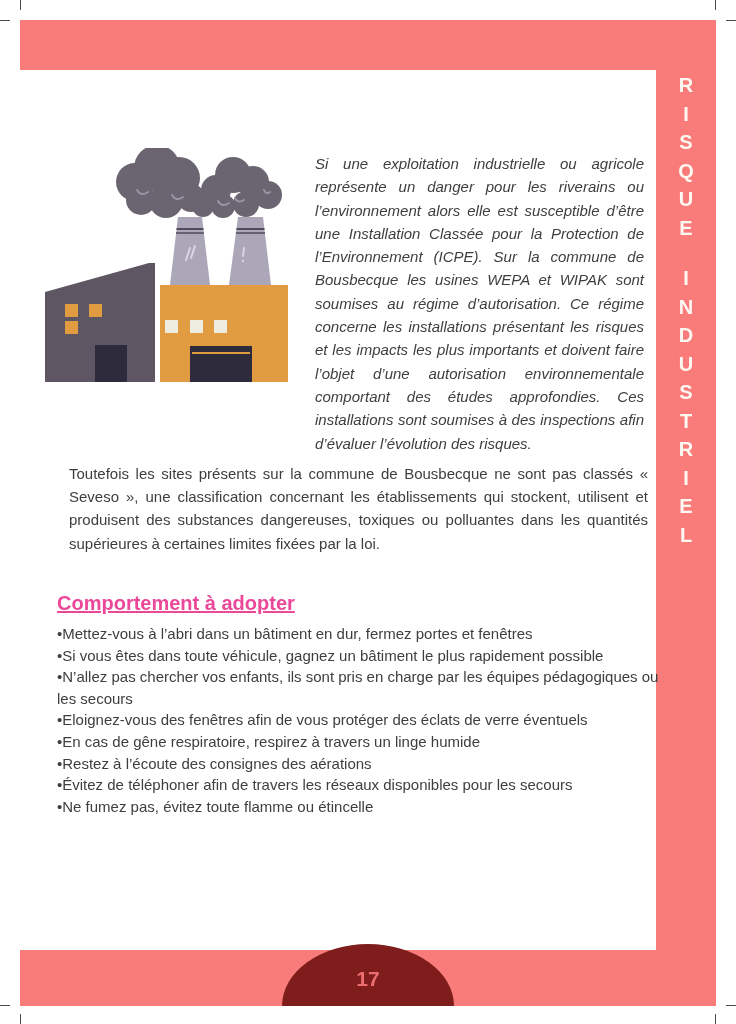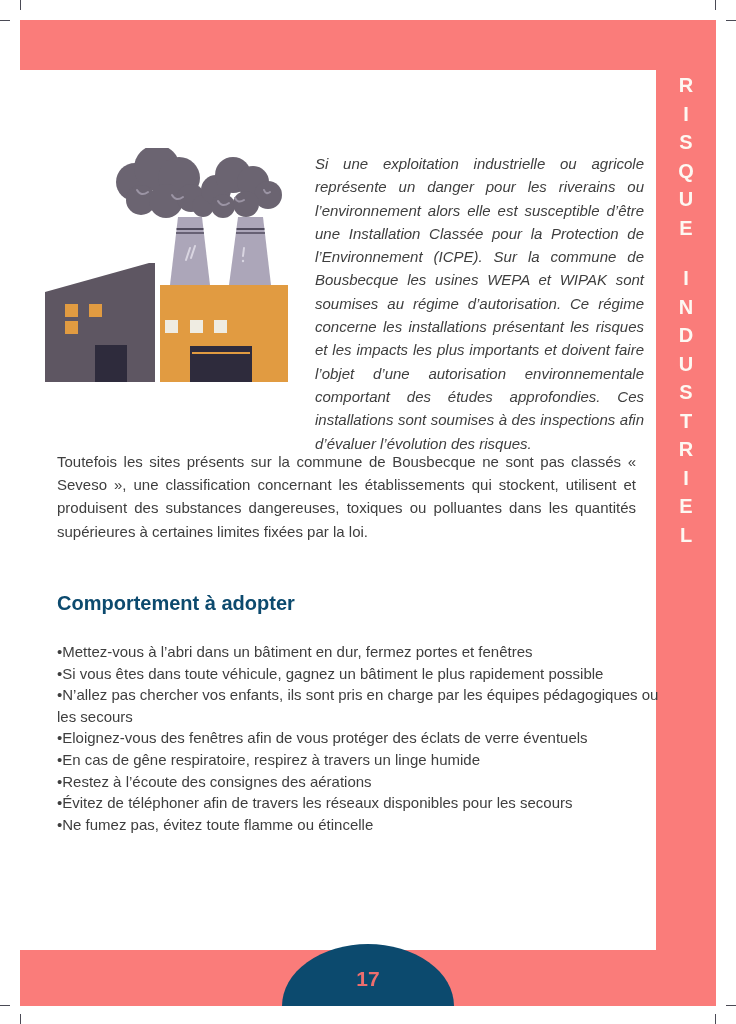--- a/index.html
+++ b/index.html
@@ -23,43 +23,43 @@
                 padding-top: 51px; box-sizing: border-box; }
   .side-word  { display: flex; flex-direction: column; align-items: center; }
   .side-word + .side-word { margin-top: 22px; }
   .side-word div {
     font-size: 20px; font-weight: bold; line-height: 28.5px;
     letter-spacing: 0; text-align: center;
   }
   .bottom-bar { position: absolute; left: 0; bottom: 0; width: 100%; height: 56px; }
   .dome {
     position: absolute; left: 50%; bottom: 0; transform: translateX(-50%);
-    width: 172px; height: 62px; background: #0c4a6e;
+    width: 172px; height: 62px; background: #7f1d1d;
     border-radius: 86px 86px 0 0 / 62px 62px 0 0;
     display: flex; align-items: center; justify-content: center;
   }
   .page-num { font-size: 21px; font-weight: bold; padding-top: 8px; }
 
   
   .factory { position: absolute; left: 25px; top: 128px; width: 245px; height: 235px; }
 
   .intro {
     position: absolute; left: 287px; top: 124px; width: 329px;
     margin: 8px; font-size: 15px; line-height: 23.3px; text-align: justify; font-style: italic;
   }
   .seveso {
     position: absolute; left: 37px; top: 430px; width: 579px;
-    margin: 0; font-size: 15px; line-height: 23.2px; text-align: justify;
+    margin: 12px; font-size: 15px; line-height: 23.2px; text-align: justify;
   }
   .behavior-heading {
     position: absolute; left: 37px; top: 570px; margin: 0;
     font-size: 20px; font-weight: bold; line-height: 26px;
   }
   .bullets {
-    position: absolute; left: 37px; top: 621px; width: 608px;
+    position: absolute; left: 37px; top: 603px; width: 608px;
     margin: 0; padding: 0; list-style: none;
     font-size: 15px; line-height: 21.6px;
   }
   .bullets li::before { content: "\2022 "; }
 </style>
 </head>
 <body>
 
 <div class="canvas">
 
@@ -158,21 +158,21 @@
         <rect x="44" y="156" width="13" height="13" fill="#E19B41"></rect>
         <rect x="20" y="173" width="13" height="13" fill="#E19B41"></rect>
         <rect x="50" y="197" width="32" height="37" fill="#2E2B3C"></rect>
       </g>
     </svg>
 
     <p class="intro" style="color: rgb(62, 62, 62);">Si une exploitation industrielle ou agricole représente un danger pour les riverains ou l’environnement alors elle est susceptible d’être une Installation Classée pour la Protection de l’Environnement (ICPE). Sur la commune de Bousbecque les usines WEPA et WIPAK sont soumises au régime d’autorisation. Ce régime concerne les installations présentant les risques et les impacts les plus importants et doivent faire l’objet d’une autorisation environnementale comportant des études approfondies. Ces installations sont soumises à des inspections afin d’évaluer l’évolution des risques.</p>
 
     <p class="seveso" style="color: rgb(62, 62, 62);">Toutefois les sites présents sur la commune de Bousbecque ne sont pas classés « Seveso », une classification concernant les établissements qui stockent, utilisent et produisent des substances dangereuses, toxiques ou polluantes dans les quantités supérieures à certaines limites fixées par la loi.</p>
 
-    <h2 class="behavior-heading" style="color: #0c4a6e;">Comportement à adopter</h2>
+    <h2 class="behavior-heading" style="color: #ec4899; text-decoration: underline;">Comportement à adopter</h2>
 
     <ul class="bullets" style="color: rgb(62, 62, 62);">
         <li>Mettez-vous à l’abri dans un bâtiment en dur, fermez portes et fenêtres</li>
         <li>Si vous êtes dans toute véhicule, gagnez un bâtiment le plus rapidement possible</li>
         <li>N’allez pas chercher vos enfants, ils sont pris en charge par les équipes pédagogiques ou les secours</li>
         <li>Eloignez-vous des fenêtres afin de vous protéger des éclats de verre éventuels</li>
         <li>En cas de gêne respiratoire, respirez à travers un linge humide</li>
         <li>Restez à l’écoute des consignes des aérations</li>
         <li>Évitez de téléphoner afin de travers les réseaux disponibles pour les secours</li>
         <li>Ne fumez pas, évitez toute flamme ou étincelle</li>

